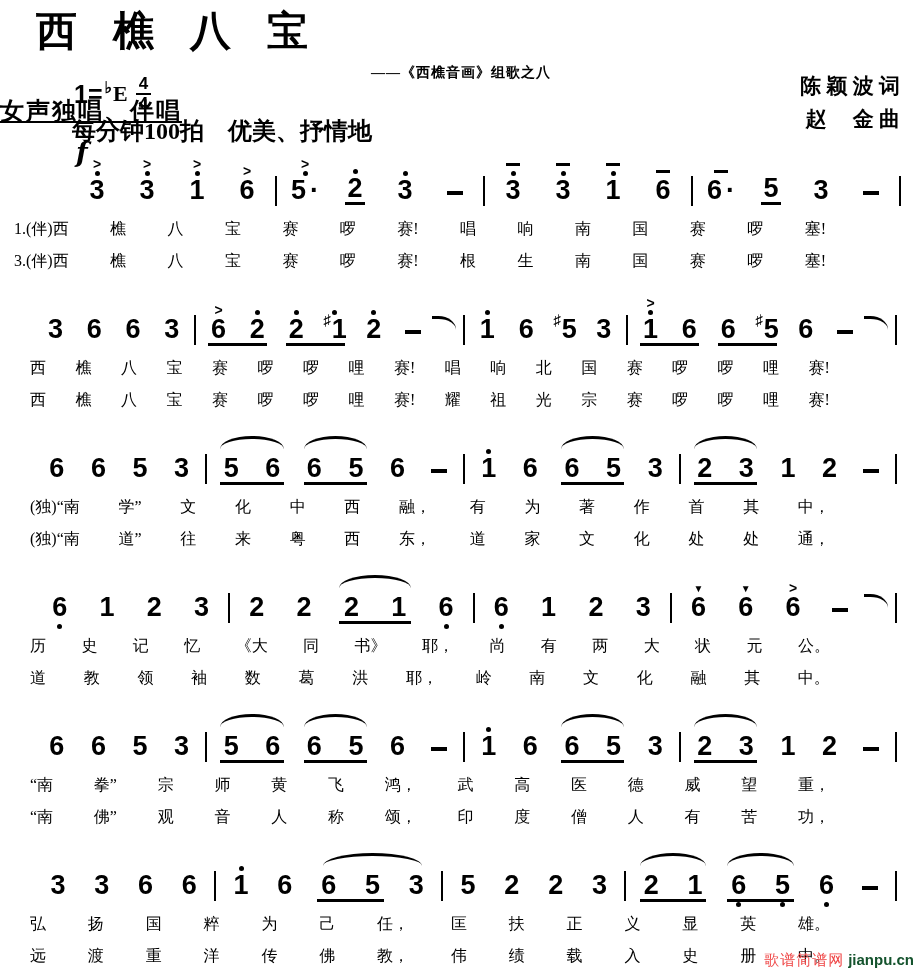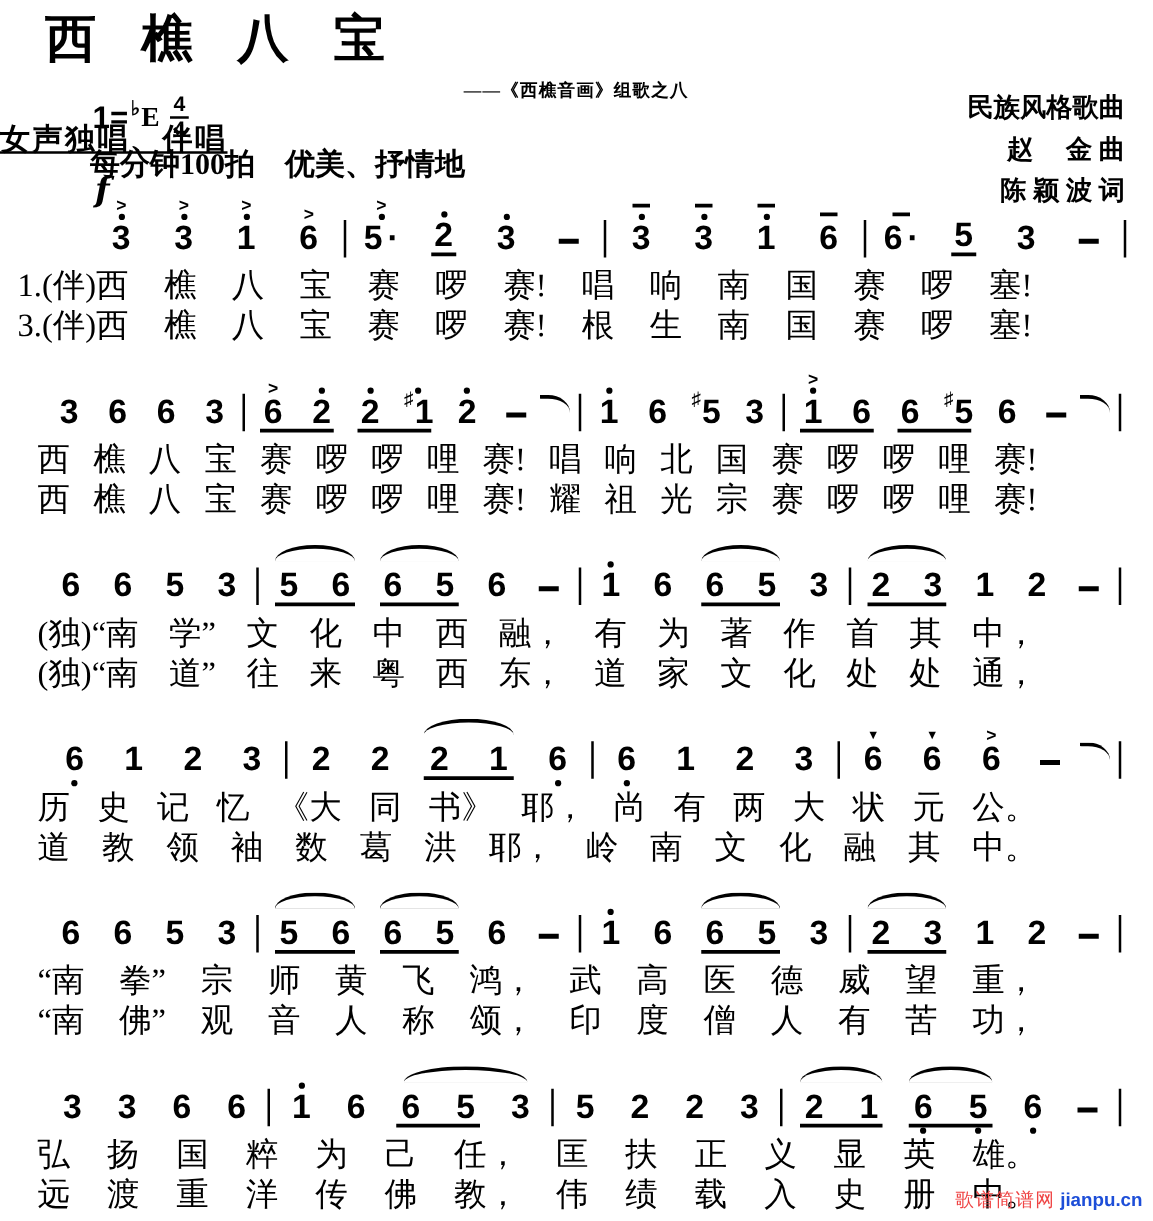--- a/index.html
+++ b/index.html
@@ -55,40 +55,39 @@
   .beamline { position:absolute; left:12%; right:12%; bottom:6px; height:3px; background:#000; }
   .slurline { position:absolute; left:12%; right:12%; top:1px; height:13px;
     border-top:3px solid #000; border-top-left-radius:50% 100%; border-top-right-radius:50% 100%; }
   .bar { width:2px; background:#000; height:30px; align-self:flex-end; margin:0 3px 7px; flex:0 0 2px; }
   .dash { flex:1 1 0; display:flex; justify-content:center; align-items:flex-end; }
   .dash i { width:16px; height:4px; background:#000; margin-bottom:18px; }
   .fall { flex:0 0 28px; display:flex; align-items:flex-end; }
   .fall i { display:block; width:24px; height:14px; margin-bottom:22px;
     border-top:3px solid #000; border-top-right-radius:95% 130%; }
   .lyr { display:flex; justify-content:space-between; margin:1px 92px 1px 30px;
-    font-size:26px; line-height:30px; height:31px; }
+    font-size:16px; line-height:30px; height:31px; }
   .system.first .lyr { margin-left:14px; margin-right:96px; }
   .syl { white-space:nowrap; }
 
   
   .watermark { position:absolute; right:8px; bottom:7px; font-size:15px; }
   .watermark .site { letter-spacing:1px; }
   .watermark .dom { font-weight:bold; margin-left:4px; font-family:"Liberation Sans", sans-serif; }
 </style>
 </head>
 <body>
 
 <div class="title">西樵八宝</div>
 <div class="subtitle">——《西樵音画》组歌之八</div>
 <div class="voice">女声独唱、伴唱</div>
 
 <div class="credits">
-  <div>民族风格歌曲</div>
+  <div>陈 颖 波 词</div>
   <div>赵　 金 曲</div>
-  <div>陈 颖 波 词</div>
 </div>
 
 <div class="keysig">
   <span class="k1">1=</span>
     <i class="flat">♭</i>
     <span class="klet">E</span>
   <span class="frac">
     <span class="ft">4</span>
     <span class="fb">4</span>
   </span>
@@ -1234,14 +1233,14 @@
         <span class="syl">载</span>
         <span class="syl">入</span>
         <span class="syl">史</span>
         <span class="syl">册</span>
         <span class="syl">中。</span>
       </div>
     </div>
   </div>
 
 <div class="watermark">
-  <span class="site" style="color: #ef4444;">歌谱简谱网</span><span class="dom" style="color: #1d4ed8;">jianpu.cn</span>
+  <span class="site" style="color: #ef4444;">歌谱简谱网</span><span class="dom" style="color: #14532d;">jianpu.cn</span>
 </div>
 
 </body></html>

